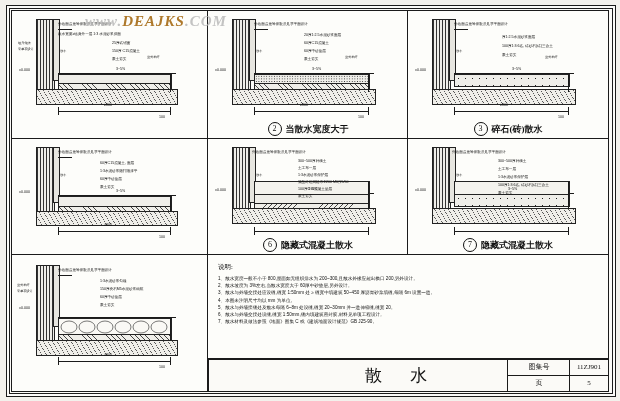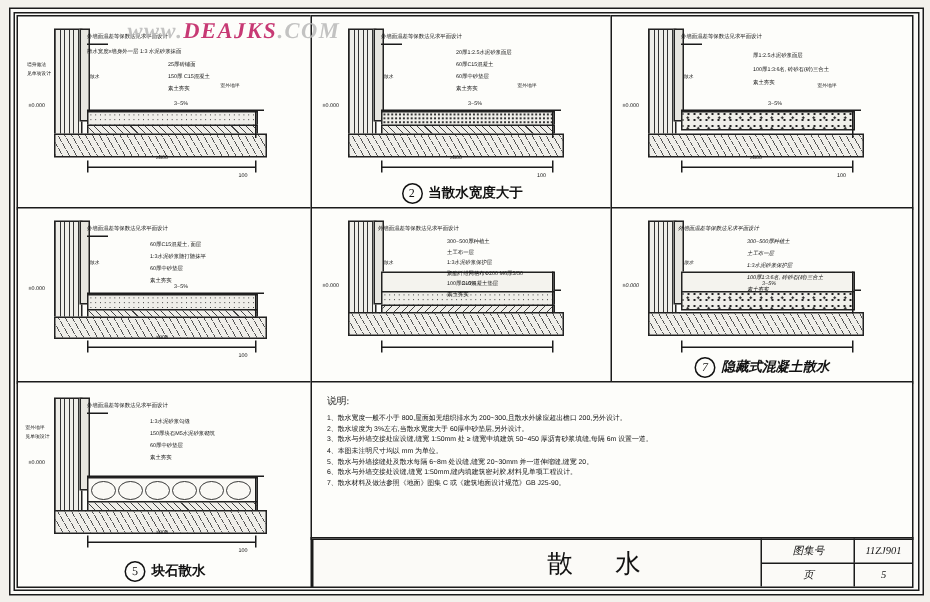--- a/index.html
+++ b/index.html
@@ -22,21 +22,21 @@
     border:0.8px solid #1b1b1b;
   }
   
   .watermark{
     position:absolute;left:78px;top:7px;
     font-family:"Liberation Serif",serif;
     font-weight:bold;font-style:italic;font-size:15px;
     color:#b9b9b9;letter-spacing:1px;
     opacity:.85;z-index:30;pointer-events:none;
   }
-  .watermark .red{color:#be185d;}
+  .watermark .red{color:#a16207;}
   
   .cell{position:absolute;border:0.8px solid #1b1b1b;background:#fdfdfa;overflow:hidden;}
   .cap{
     position:absolute;left:0;right:0;bottom:3px;
     text-align:center;font-size:9px;
     font-family:"Liberation Serif",serif;
     font-weight:bold;color:#111;white-space:nowrap;
   }
   .cap .num{
     display:inline-block;width:12px;height:12px;line-height:11px;
@@ -89,21 +89,21 @@
   
   .titleblock{position:absolute;border:0.8px solid #1b1b1b;}
   .tb-main{
     position:absolute;left:0;top:0;bottom:0;
     display:flex;align-items:center;justify-content:center;
     font-family:"Liberation Serif",serif;font-size:17px;letter-spacing:12px;
     font-weight:normal;
     padding-left:44px;
   }
   .tb-right{position:absolute;right:0;top:0;bottom:0;border-left:0.8px solid #1b1b1b;}
-  .tb-row{position:absolute;left:0;right:0;height:50%;font-style:italic;}
+  .tb-row{position:absolute;left:0;right:0;height:50%;}
   .tb-cellL{position:absolute;left:0;top:0;bottom:0;width:62%;display:flex;align-items:center;justify-content:center;font-size:7px;font-family:"Liberation Serif",serif;}
   .tb-cellR{position:absolute;right:0;top:0;bottom:0;width:38%;border-left:0.8px solid #1b1b1b;display:flex;align-items:center;justify-content:center;font-size:7px;font-family:"Liberation Serif",serif;}
   .hline{position:absolute;left:0;right:0;height:0.8px;background:#1b1b1b;}
 </style>
 </head>
 <body>
 
 <div class="sheet">
   <div class="frame">
     <div class="inner"></div>
@@ -181,20 +181,23 @@
       <div class="lbl" style="left:7px;top:57px;">±0.000</div>
       <div class="lbl" style="left:150px;top:104px;">100</div>
       <div class="lbl" style="left:104px;top:56px;">3~5%</div>
       <div class="leader" style="left:46px;top:18px;width:14px;"></div>
       <div class="lbl" style="left:46px;top:11px;">外墙面温差等保数法见求平面设计</div>
       <div class="lbl" style="left:94px;top:24px;">厚1:2.5水泥砂浆面层</div>
       <div class="lbl" style="left:94px;top:33px;">100厚1:3:6名, 砖砂石(砖)三合土</div>
       <div class="lbl" style="left:94px;top:42px;">素土夯实</div>
       <div class="lbl tiny" style="left:48px;top:38px;">散水</div>
       <div class="lbl tiny" style="left:137px;top:44px;">室外地坪</div>
+      <div class="cap">
+        <span class="num">3</span><span class="txt">碎石(砖)散水</span>
+      </div>
     </div>
 
     <div class="cell" style="left:4px;top:132px;width:196px;height:116px;">
       <div class="wall hatch-v" style="left:24px;top:8px;width:17px;height:66px;"></div>
       <div class="wall" style="left:41px;top:8px;width:5px;height:54px;background:#e7e6e0;"></div>
       <div class="ln" style="left:46px;top:56px;width:118px;height:0.9px;"></div>
       <div class="wall dots" style="left:46px;top:57px;width:112px;height:10px;"></div>
       <div class="wall hatch-d" style="left:46px;top:67px;width:112px;height:5px;"></div>
       <div class="wall ground" style="left:24px;top:72px;width:140px;height:13px;"></div>
       <div class="ln" style="left:158px;top:57px;width:0.9px;height:16px;"></div>
@@ -229,23 +232,26 @@
       <div class="lbl" style="left:7px;top:49px;">±0.000</div>
       <div class="lbl" style="left:100px;top:48px;">3~5%</div>
       <div class="lbl" style="left:44px;top:11px;">外墙面温差等保数法见求平面设计</div>
       <div class="lbl" style="left:90px;top:20px;">300~500厚种植土</div>
       <div class="lbl" style="left:90px;top:27px;">土工布一层</div>
       <div class="lbl" style="left:90px;top:34px;">1:3水泥砂浆保护层</div>
       <div class="lbl" style="left:90px;top:41px;">聚酯纤维网格布Φ200 M6厚5/50</div>
       <div class="lbl" style="left:90px;top:48px;">100厚C10混凝土垫层</div>
       <div class="lbl" style="left:90px;top:55px;">素土夯实</div>
       <div class="lbl tiny" style="left:48px;top:34px;">散水</div>
-    </div>
-
-    <div class="cell" style="left:400px;top:132px;width:200px;height:116px;font-style:italic;">
+      <div class="cap">
+        <span class="num">6</span><span class="txt">隐藏式混凝土散水</span>
+      </div>
+    </div>
+
+    <div class="cell" style="left:400px;top:132px;width:200px;height:116px;">
       <div class="wall hatch-v" style="left:24px;top:8px;width:17px;height:66px;"></div>
       <div class="wall" style="left:41px;top:8px;width:5px;height:54px;background:#e7e6e0;"></div>
       <div class="ln" style="left:46px;top:54px;width:120px;height:0.9px;"></div>
       <div class="wall" style="left:46px;top:42px;width:114px;height:12px;background:#f4f3ee;"></div>
       <div class="wall gravel" style="left:46px;top:55px;width:114px;height:11px;"></div>
       <div class="wall ground" style="left:24px;top:69px;width:142px;height:14px;"></div>
       <div class="ln" style="left:160px;top:42px;width:0.9px;height:28px;"></div>
       <div class="ln" style="left:46px;top:92px;width:114px;height:0.6px;"></div>
       <div class="ln" style="left:46px;top:88px;width:0.6px;height:8px;"></div>
       <div class="ln" style="left:160px;top:88px;width:0.6px;height:8px;"></div>
@@ -289,23 +295,20 @@
       <div class="lbl" style="left:7px;top:51px;">±0.000</div>
       <div class="lbl" style="left:147px;top:110px;">100</div>
       <div class="leader" style="left:46px;top:20px;width:14px;"></div>
       <div class="lbl" style="left:46px;top:13px;">外墙面温差等保数法见求平面设计</div>
       <div class="lbl" style="left:88px;top:24px;">1:3水泥砂浆勾缝</div>
       <div class="lbl" style="left:88px;top:32px;">150厚块石M5水泥砂浆砌筑</div>
       <div class="lbl" style="left:88px;top:40px;">60厚中砂垫层</div>
       <div class="lbl" style="left:88px;top:48px;">素土夯实</div>
       <div class="lbl tiny" style="left:5px;top:28px;">室外地坪</div>
       <div class="lbl tiny" style="left:5px;top:34px;">见单项设计</div>
-      <div class="cap">
-        <span class="num">5</span><span class="txt">块石散水</span>
-      </div>
     </div>
 
     <div class="cell" style="left:200px;top:248px;width:400px;height:104px;">
       <div class="notes" style="left:10px;top:8px;right:8px;">
         <div class="title">说明:</div>
         <div class="line">1、散水宽度一般不小于 800,屋面如无组织排水为 200~300,且散水外缘应超出檐口 200,另外设计。</div>
         <div class="line">2、散水坡度为 3%左右,当散水宽度大于 60厚中砂垫层,另外设计。</div>
         <div class="line">3、散水与外墙交接处应设缝,缝宽 1:50mm 处 ≥ 缝宽中填建筑 50~450 厚沥青砂浆填缝,每隔 6m 设置一道。</div>
         <div class="line">4、本图未注明尺寸均以 mm 为单位。</div>
         <div class="line">5、散水与外墙接缝处及散水每隔 6~8m 处设缝,缝宽 20~30mm 并一道伸缩缝,缝宽 20。</div>

